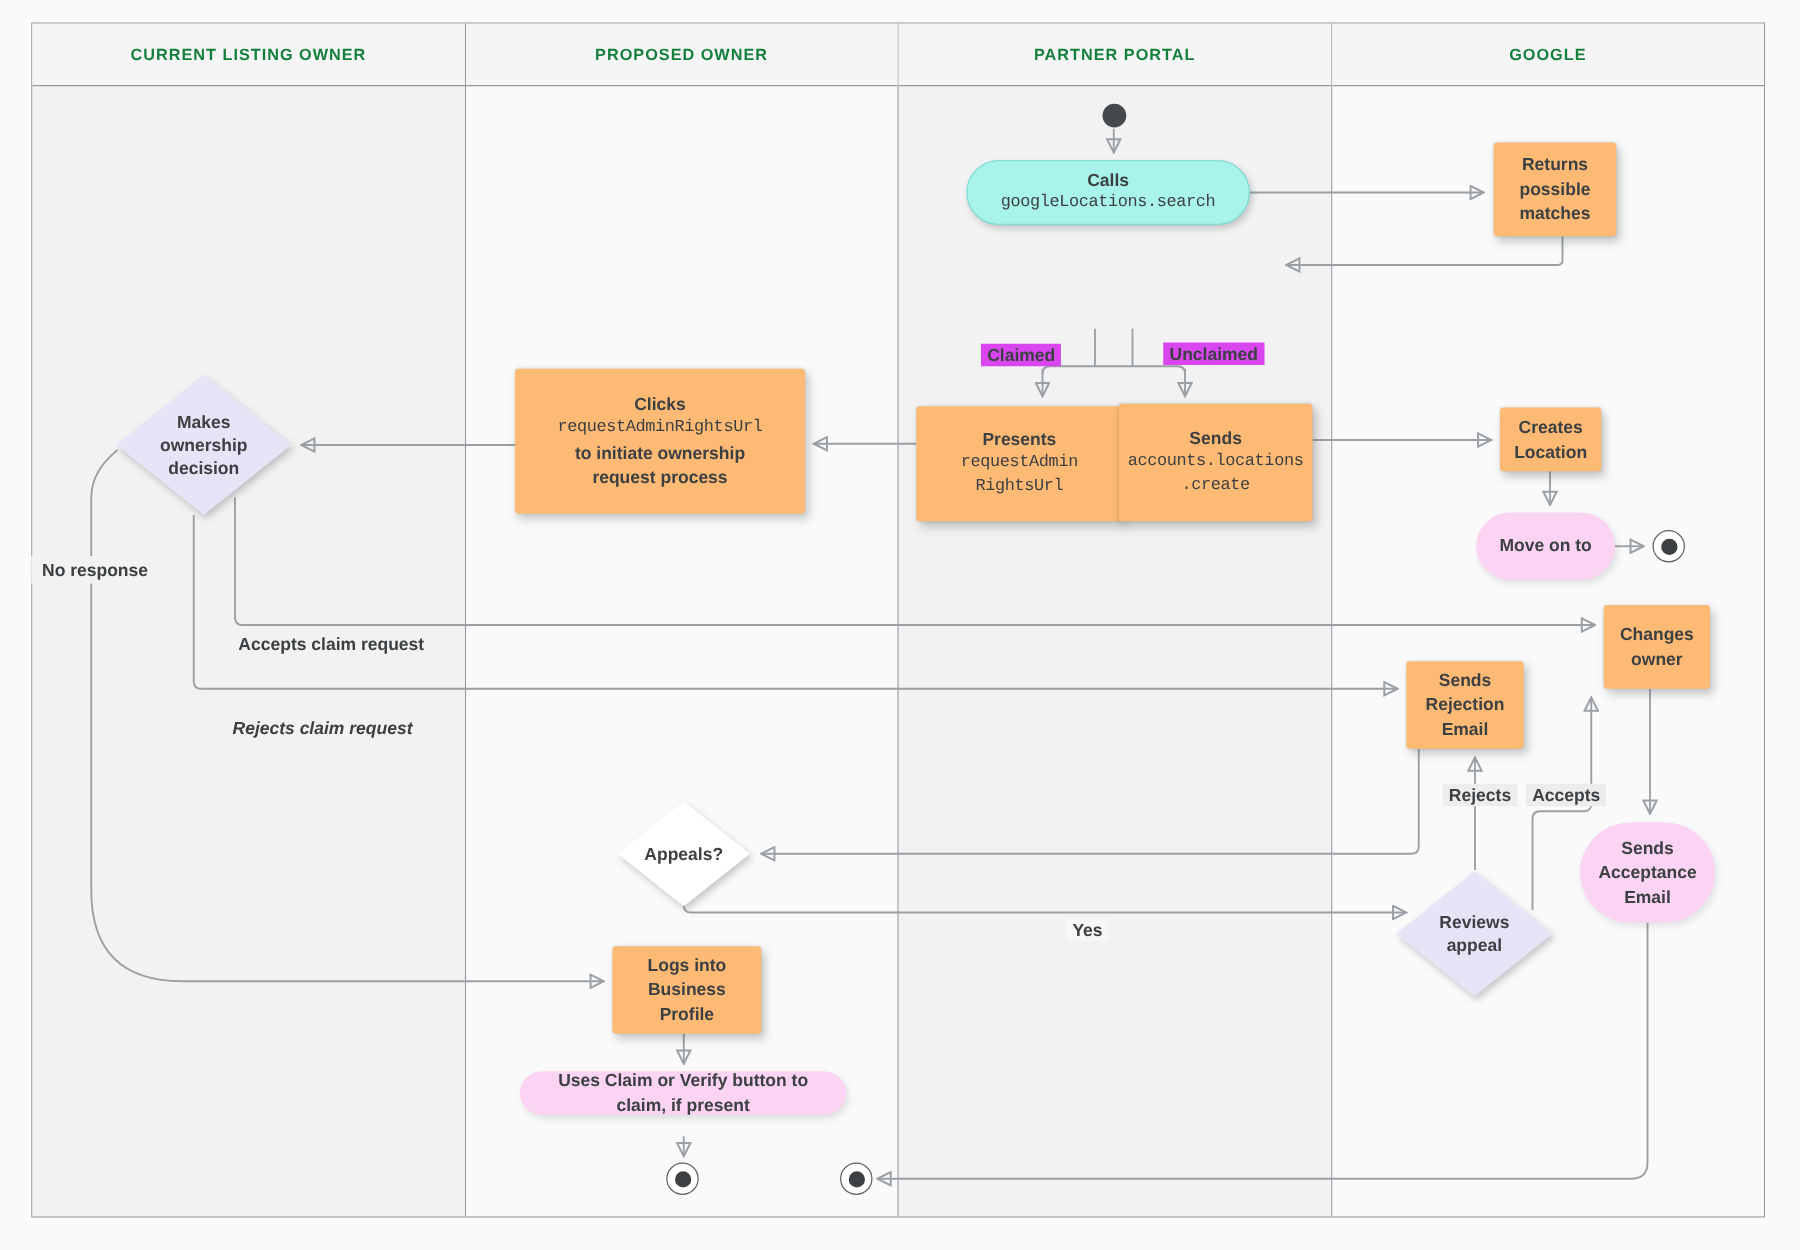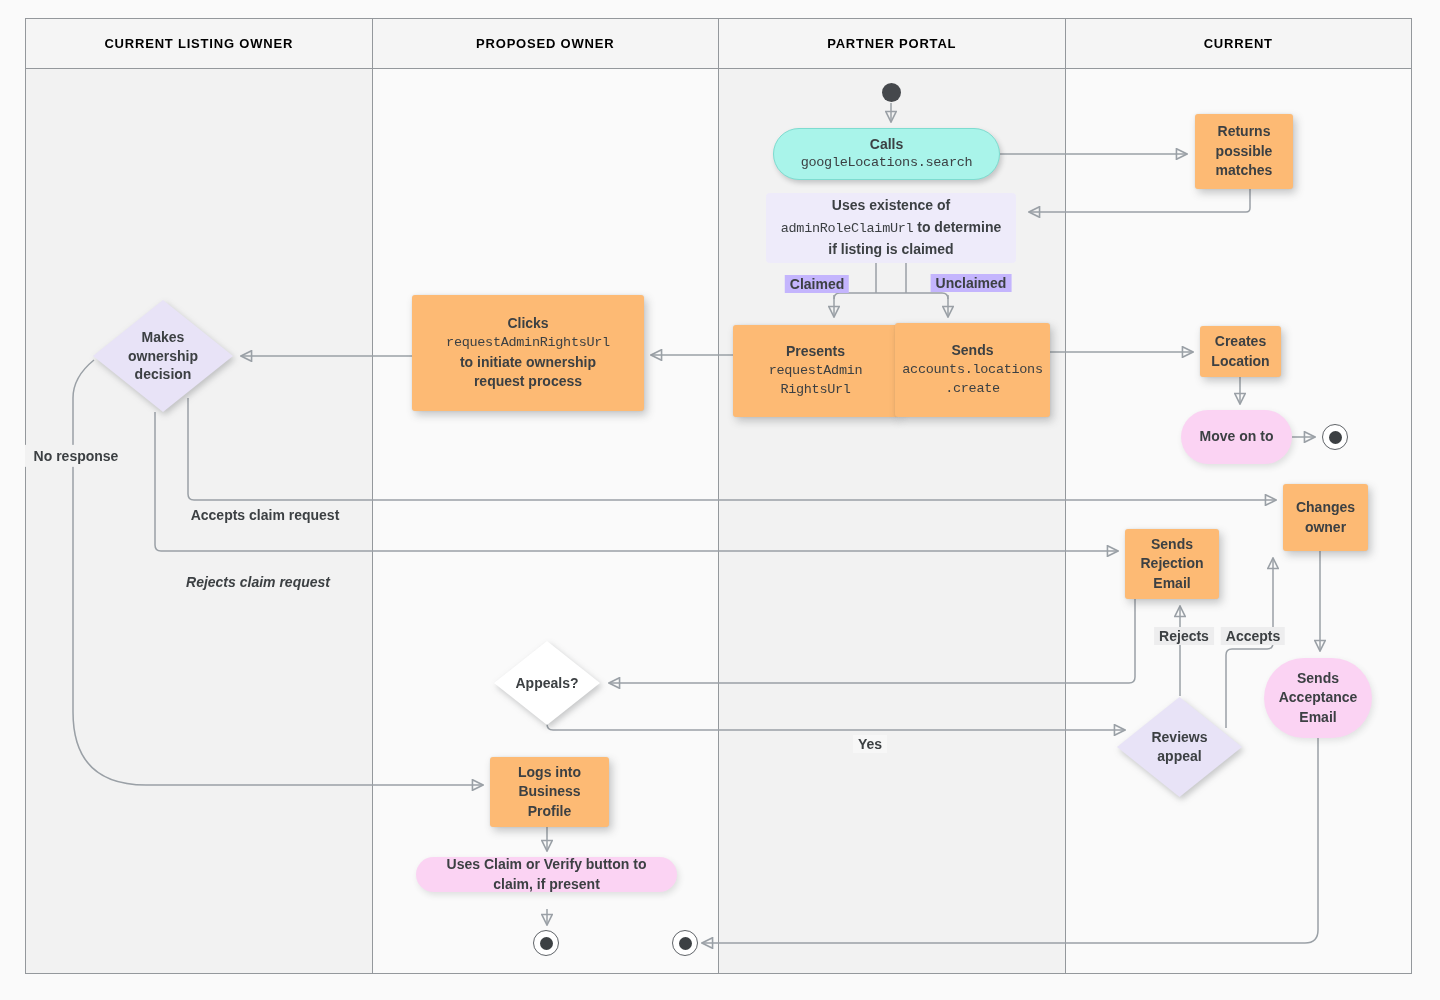--- a/index.html
+++ b/index.html
@@ -12,21 +12,21 @@
 
   
   .swimlanes{position:absolute;left:25px;top:18px;width:1387px;height:956px;
     border:1.5px solid #94989c;box-sizing:border-box;display:flex;}
   .lane{flex:1;border-right:1.5px solid #94989c;box-sizing:border-box;display:flex;flex-direction:column;}
   .lane:last-child{border-right:none;}
   .lane:nth-child(odd){background:#f2f2f2;}
   .lane:nth-child(even){background:#fafafa;}
   .lane-header{height:50px;flex:0 0 50px;border-bottom:1.5px solid #94989c;box-sizing:border-box;
     display:flex;align-items:center;justify-content:center;
-    font-size:13px;font-weight:bold;letter-spacing:.8px;color:#000000;background:#f5f5f5;}
+    font-size:13px;font-weight:bold;letter-spacing:.8px;color:#15803d;background:#f5f5f5;}
 
   
   svg.edges{position:absolute;left:0;top:0;z-index:2;pointer-events:none;}
   svg.edges path{fill:none;stroke:var(--line,#9aa0a6);stroke-width:1.5;}
 
   
   .node{position:absolute;z-index:3;box-sizing:border-box;display:flex;flex-direction:column;
     align-items:center;justify-content:center;text-align:center;
     font-size:14px;font-weight:bold;line-height:1.4;}
   .box{background:#fdba74;border-radius:3px;box-shadow:3px 4px 8px rgba(60,64,67,.28),0 0 2px rgba(60,64,67,.12);}
@@ -46,42 +46,42 @@
   .diamond.white{background:#fff;}
 
   .start-dot{position:absolute;z-index:3;width:19px;height:19px;border-radius:50%;background:#45484c;}
   .end-node{position:absolute;z-index:3;width:26px;height:26px;border-radius:50%;background:#fff;
     border:1.5px solid #5f6368;box-sizing:border-box;display:flex;align-items:center;justify-content:center;}
   .end-node .dot{width:13px;height:13px;border-radius:50%;background:#3c4043;}
 
   .edge-label{position:absolute;z-index:4;transform:translate(-50%,-50%);
     font-size:14px;font-weight:bold;color:#3c4043;white-space:nowrap;padding:1px 5px;text-align:center;}
   .bg-lane1{background:#f2f2f2;}
-  .bg-lane3{background:#c4b5fd;}
+  .bg-lane3{background:#d946ef;}
   .bg-light{background:#f7f7f7;}
   .bg-gray{background:#ededee;}
   .wrap{white-space:normal;width:92px;line-height:1.45;}
 </style>
 </head>
 <body>
 
 <div class="canvas">
 
   <div class="swimlanes">
     <div class="lane">
       <div class="lane-header">CURRENT LISTING OWNER</div>
     </div>
     <div class="lane">
       <div class="lane-header">PROPOSED OWNER</div>
     </div>
     <div class="lane">
       <div class="lane-header">PARTNER PORTAL</div>
     </div>
     <div class="lane">
-      <div class="lane-header">CURRENT</div>
+      <div class="lane-header">GOOGLE</div>
     </div>
   </div>
 
   <svg class="edges" width="1440" height="1000">
     <defs>
       <marker id="arr" viewBox="0 0 12 12" refX="10" refY="6" markerWidth="8.5" markerHeight="8.5" orient="auto-start-reverse">
         <path d="M1,1 L11,6 L1,11 Z" fill="#7d8287" stroke="none"></path>
       </marker>
     </defs>
     <path d="M 891 103 L 891 121" marker-end="url(#arr)"></path>
@@ -122,23 +122,20 @@
 
   <div class="node pill-teal" style="left:773px;top:128px;width:227px;height:52px;">
     <span class="blk">Calls</span>
     <span class="blk code">googleLocations.search</span>
   </div>
 
   <div class="node box" style="left:1195px;top:114px;width:98px;height:75px;">
     <span>Returns possible matches</span>
   </div>
 
-  <div class="node rect-lavender" style="left:766px;top:193px;width:250px;height:70px;padding:4px 12px;">
-    <div><span>Uses existence of</span> <span class="code">adminRoleClaimUrl</span> <span>to determine if listing is claimed</span></div>
-  </div>
 
   <div class="node box" style="left:733px;top:325px;width:165px;height:92px;">
     <span class="blk">Presents</span>
     <span class="blk code">requestAdmin</span>
     <span class="blk code">RightsUrl</span>
   </div>
 
   <div class="node box" style="left:895px;top:323px;width:155px;height:94px;">
     <span class="blk">Sends</span>
     <span class="blk code">accounts.locations</span>

